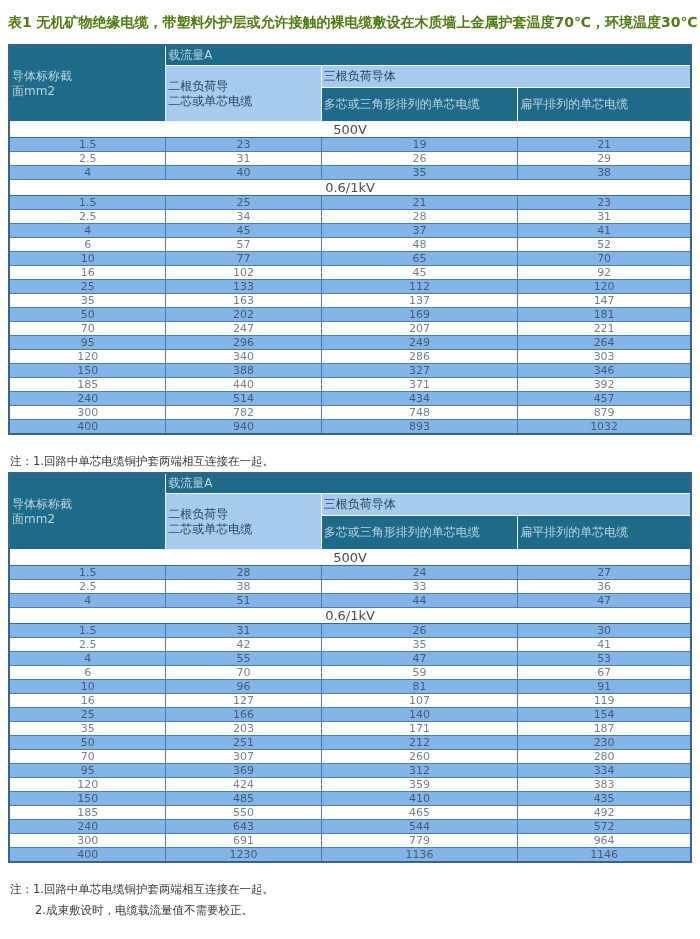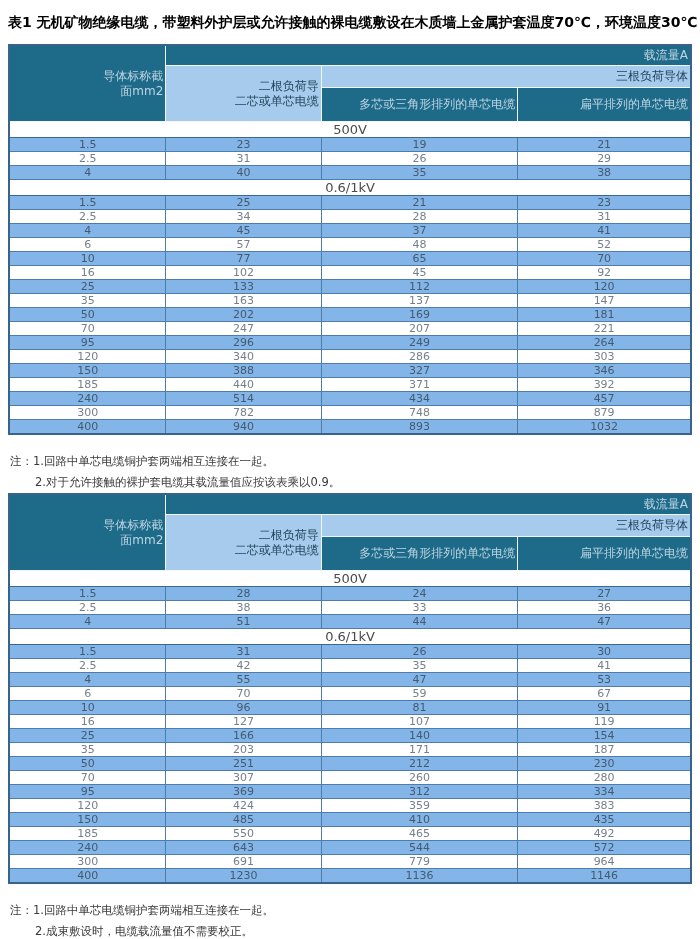--- a/index.html
+++ b/index.html
@@ -5,32 +5,32 @@
   * { margin:0; padding:0; box-sizing:border-box; }
   html,body { background:#ffffff; }
   body {
     width:700px; height:939px; overflow:hidden;
     font-family:"DejaVu Sans","Liberation Sans",sans-serif;
     color:#333;
   }
   .page { padding:8px 8px 0 8px; }
 
   .doc-title {
-    font-size:14px; font-weight:bold; color:#000000;
+    font-size:14px; font-weight:bold; color:#4d7c0f;
     line-height:20px; margin:4px 0 12px 0;
     white-space:nowrap; letter-spacing:0;
   }
   .doc-title.second { margin-top:15px; }
 
   table.cable-table {
     width:100%; border-collapse:collapse; table-layout:fixed;
     border:2px solid #38648c;
   }
   table.cable-table th {
-    font-weight:normal; text-align:right; vertical-align:middle;
+    font-weight:normal; text-align:left; vertical-align:middle;
     font-size:12px; padding:1px 2px;
   }
   th.dark  { background:#1e6a89; color:#bdd5e2; border:1px solid #f2f6f9; }
   th.light { background:#a6cbed; color:#24455c; border:1px solid #f2f6f9; }
   th.pre   { white-space:pre-line; line-height:15px; }
   tr.hrow1 th { height:17px; }
   tr.hrow2 th { height:22px; }
   tr.hrow3 th { height:34px; }
 
   td.section-cell {
@@ -204,21 +204,20 @@
           <td class="data-cell">400</td>
           <td class="data-cell">940</td>
           <td class="data-cell">893</td>
           <td class="data-cell">1032</td>
         </tr>
       </tbody>
   </table>
 
   <div class="notes">
     <div class="note-line">注：1.回路中单芯电缆铜护套两端相互连接在一起。</div>
-    <div class="note-line indent">2.对于允许接触的裸护套电缆其载流量值应按该表乘以0.9。</div>
   </div>
 
 
   <table class="cable-table">
     <colgroup>
       <col style="width:23%">
         <col style="width:22.8%">
         <col style="width:28.8%">
         <col style="width:25.4%">
     </colgroup>

